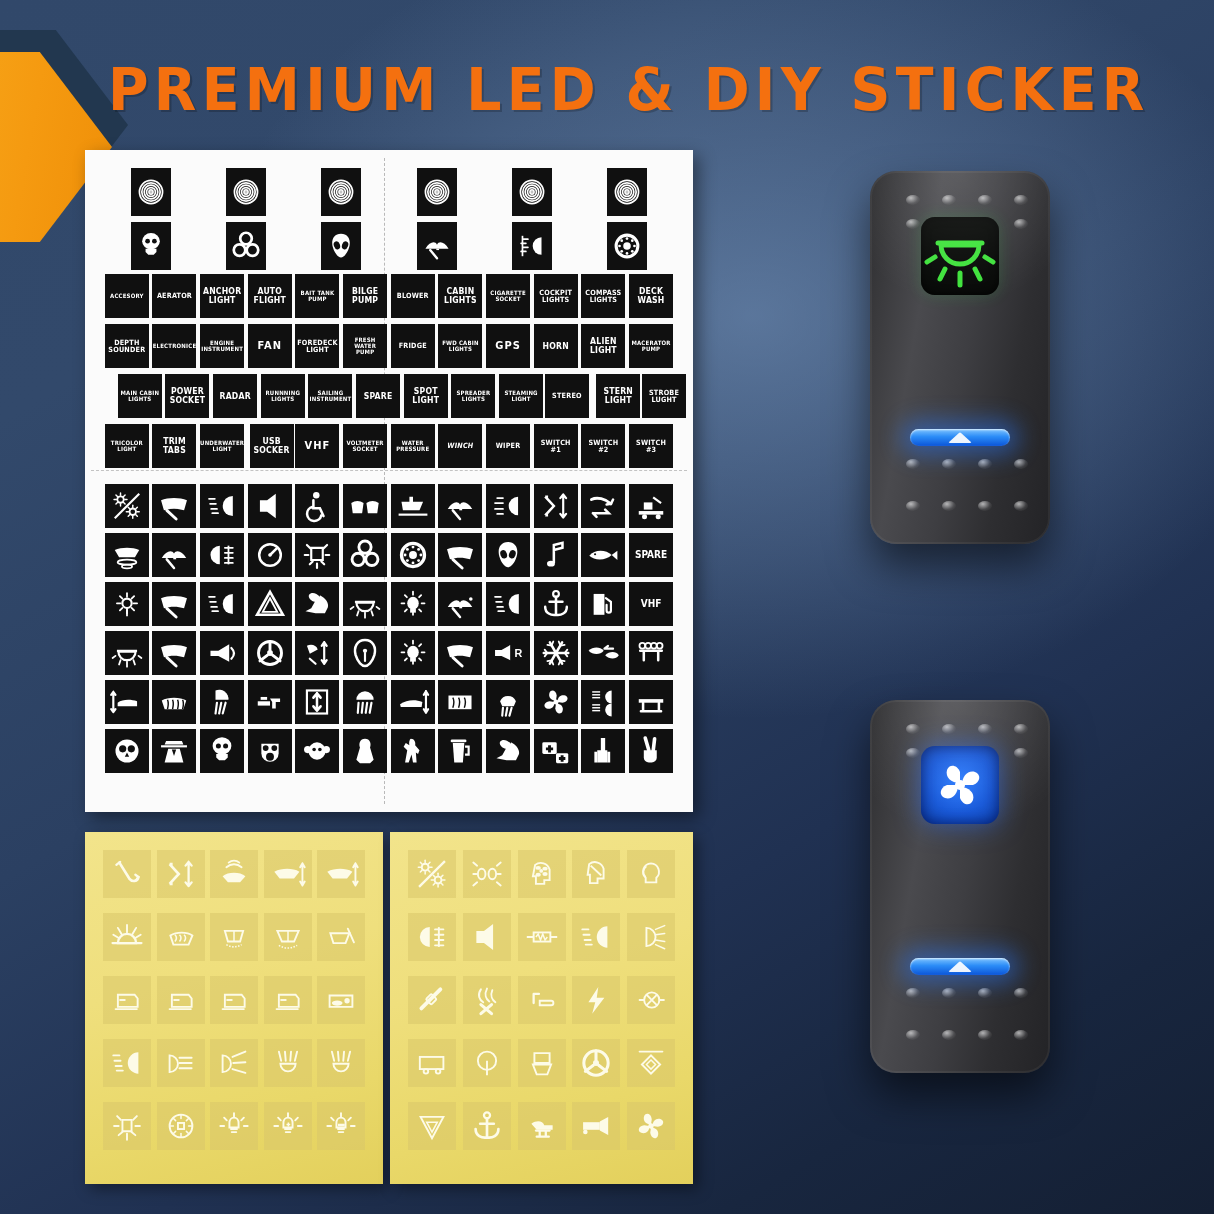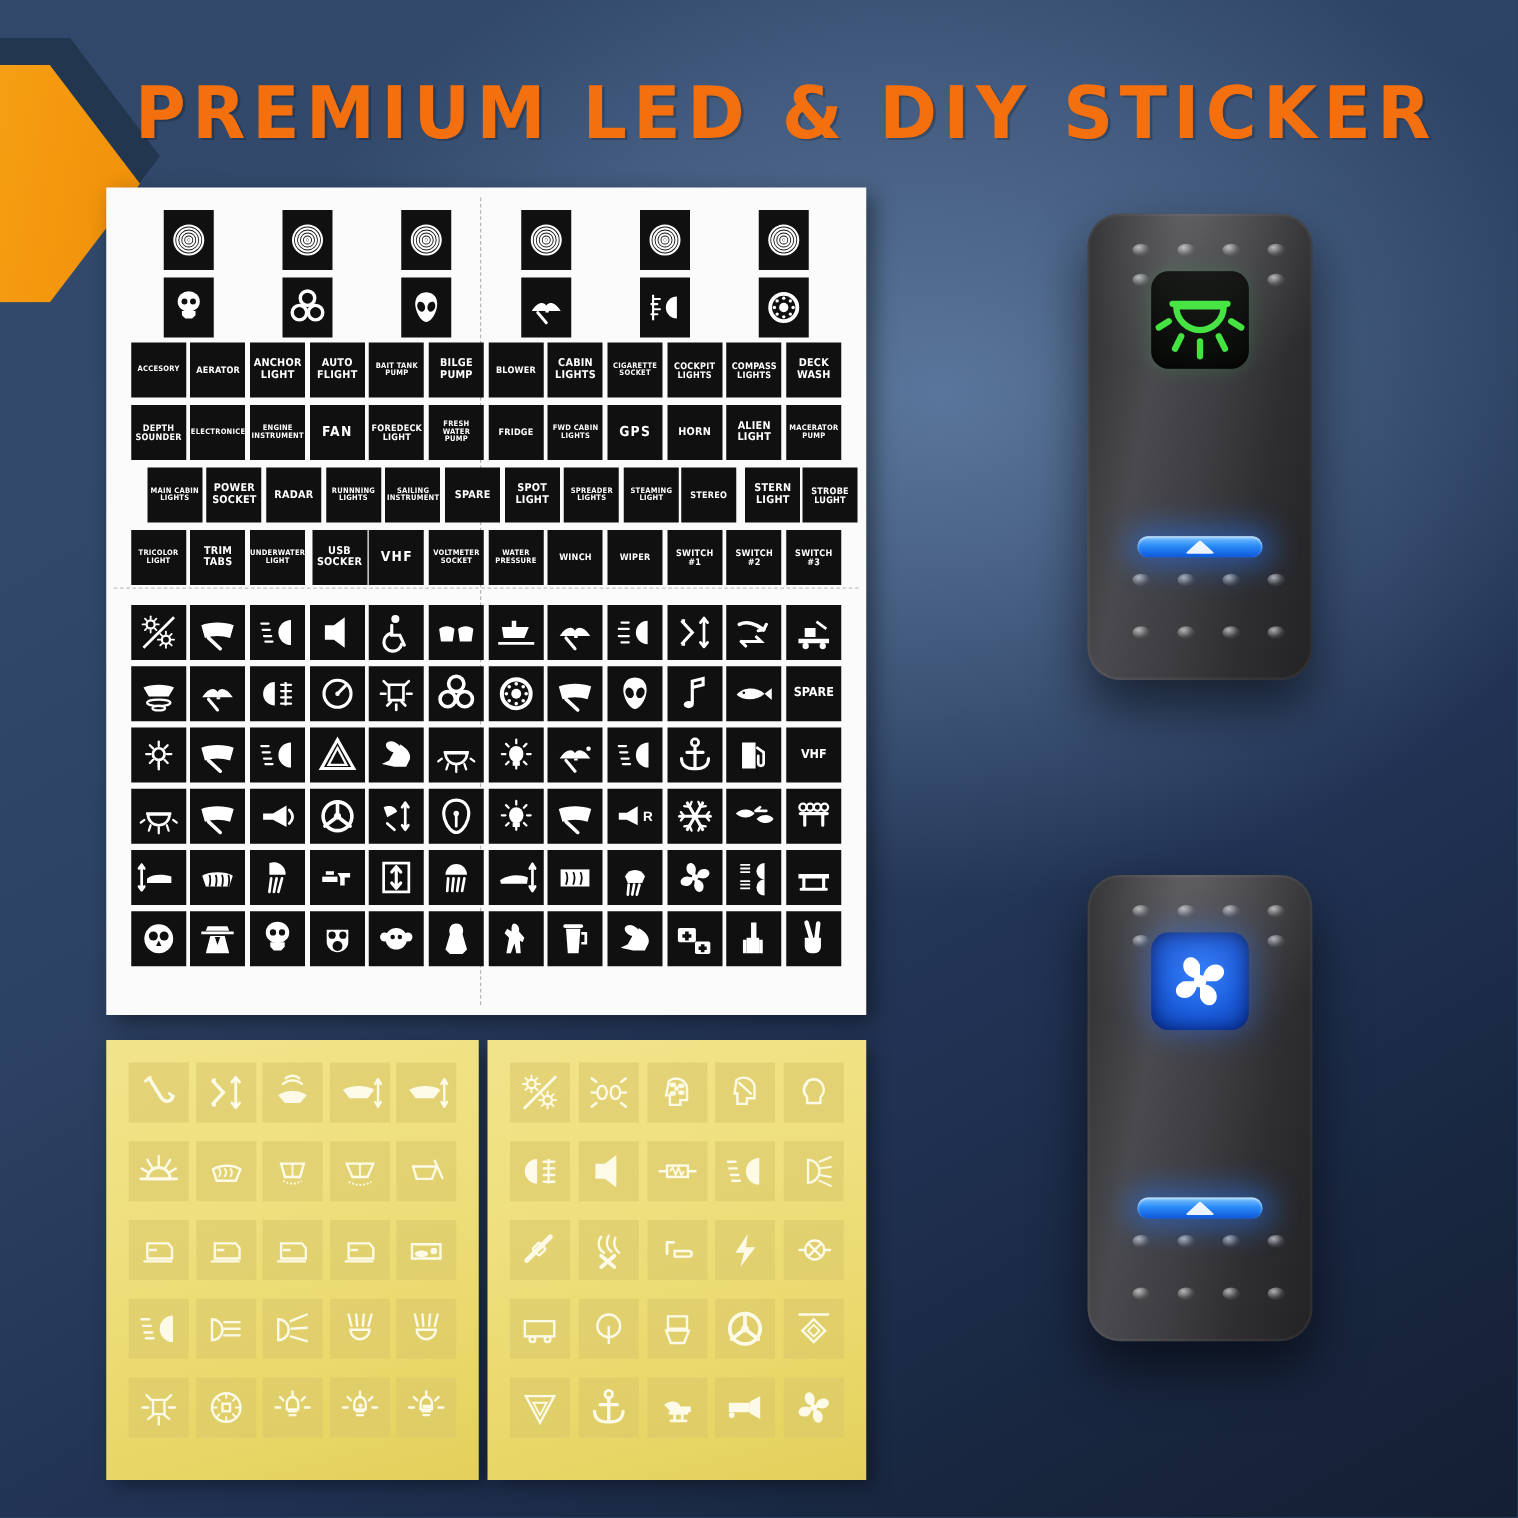--- a/index.html
+++ b/index.html
@@ -653,21 +653,21 @@
           </div>
         </div>
         <div style="width: 47.6667px; display: flex; justify-content: center;">
           <div class="tile lab t-xs">
             <div>
               <span>WATER</span>
               <span>PRESSURE</span>
             </div>
           </div>
         </div>
-        <div style="width: 47.6667px; display: flex; justify-content: center;">
+        <div style="width: 47.6667px; display: flex; justify-content: center; font-style: italic;">
           <div class="tile lab t-s">
             <div>
               <span>WINCH</span>
             </div>
           </div>
         </div>
         <div style="width: 47.6667px; display: flex; justify-content: center;">
           <div class="tile lab t-s">
             <div>
               <span>WIPER</span>

